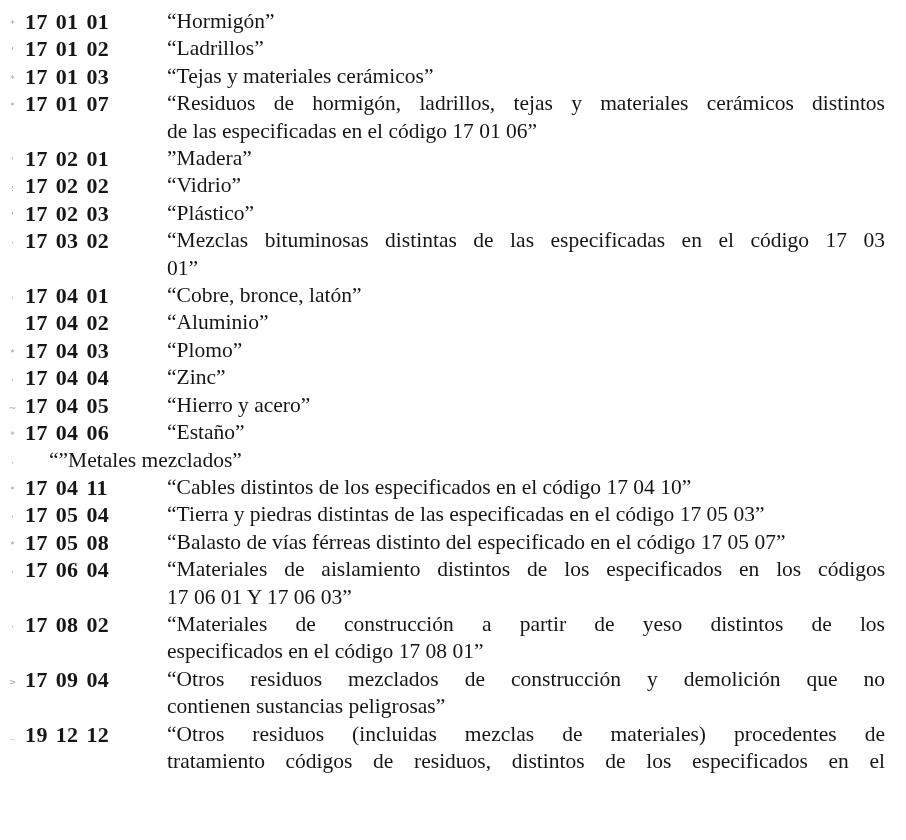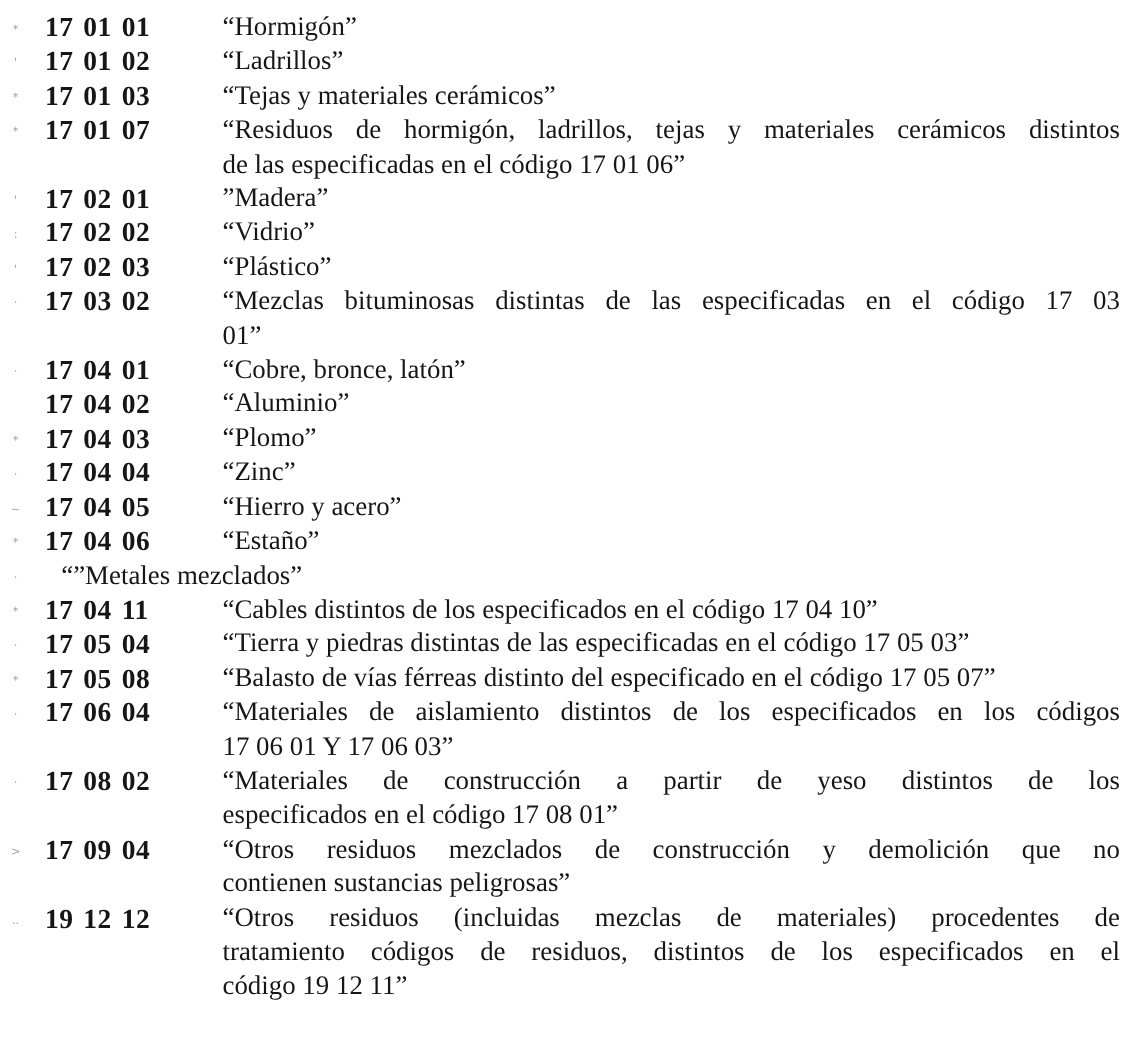--- a/index.html
+++ b/index.html
@@ -37,21 +37,20 @@
   }
   .code {
     width: 118px;
     flex: 0 0 118px;
     font-weight: bold;
     font-size: 22px;
     line-height: 27.4px;
     letter-spacing: 0.4px;
     word-spacing: 2px;
     white-space: nowrap;
-    margin-left: 11px;
   }
   .desc {
     width: 742px;
     flex: 0 0 742px;
     font-size: 21.5px;
     line-height: 27.4px;
   }
   .desc .line {
     text-align: left;
     margin-left: 24px;
@@ -216,17 +215,16 @@
           <div class="line just">“Otros  residuos mezclados de construcción y demolición que no</div>
           <div class="line">contienen sustancias peligrosas”</div>
         </div>
       </div>
       <div class="row">
         <span class="mark">..</span>
         <span class="code">19 12 12</span>
         <div class="desc">
           <div class="line just">“Otros residuos (incluidas mezclas de materiales) procedentes de</div>
           <div class="line just">tratamiento códigos de residuos, distintos de los especificados en el</div>
-          <div class="line">código 19 12 11”</div>
         </div>
       </div>
     </div>
 </div>
 
 </body></html>

